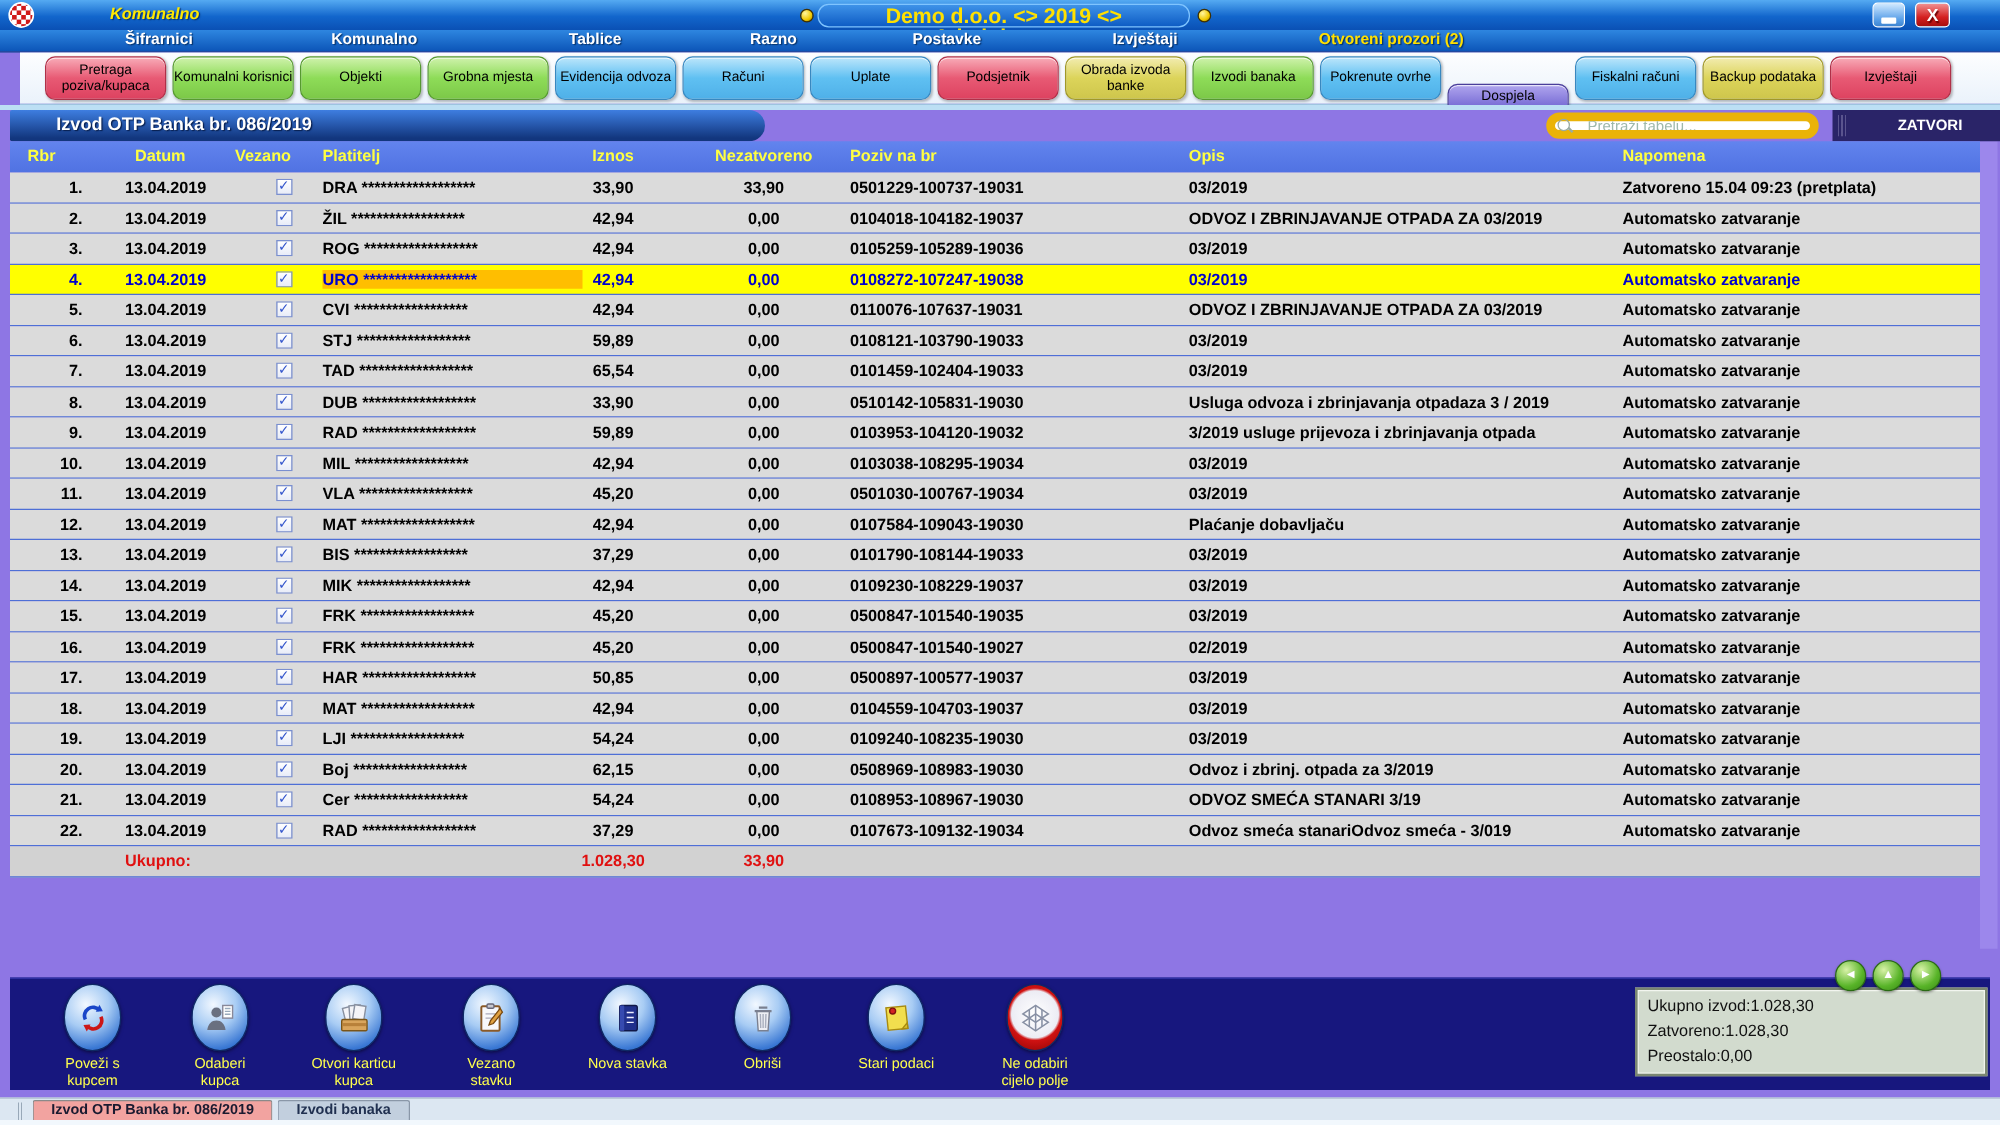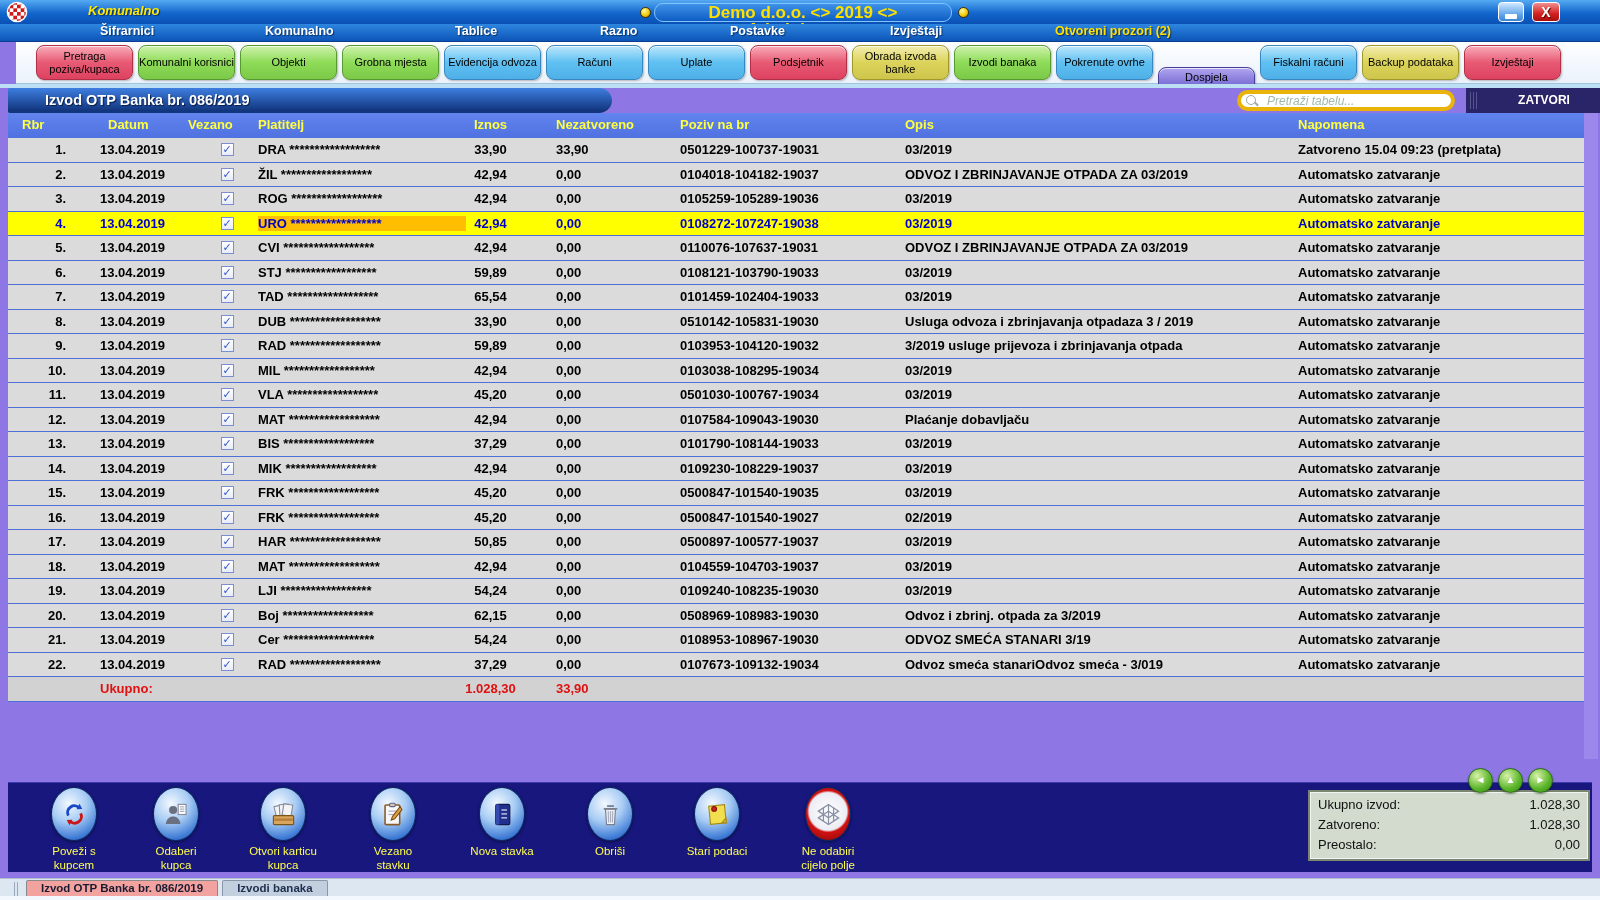--- a/index.html
+++ b/index.html
@@ -48,22 +48,22 @@
   
   #main{position:absolute;left:0;top:88px;width:1600px;height:812px;background:#8E76E4;}
   #scrollstrip{position:absolute;left:1584px;top:25px;width:14px;height:646px;background:#9C87EC;}
   .win-tab{position:absolute;left:8px;top:0;width:592px;height:25px;
     background:linear-gradient(180deg,#3E7EE0,#12367E 90%);
     border-radius:2px 14px 16px 2px;color:#FFFFFF;font-weight:bold;font-size:14.5px;
     line-height:25px;padding-left:37px;box-sizing:border-box;text-shadow:1px 1px 1px #061C4A;}
   .win-tab::after{content:"";position:absolute;right:-12px;top:0;width:26px;height:25px;
     background:linear-gradient(180deg,#3E7EE0,#12367E 90%);border-radius:0 90% 90% 0;}
   #search-wrap{position:absolute;left:1237px;top:2px;width:218px;height:21px;}
-  #search-input{width:100%;height:100%;border:4px solid #eab308;border-radius:11px;
-    box-sizing:border-box;padding:0 8px 0 26px;font-size:12px;font-family:inherit;color:#333;outline:none;font-style:italic;}
+  #search-input{width:100%;height:100%;border:7px solid #eab308;border-radius:11px;
+    box-sizing:border-box;padding:0 8px 0 26px;font-size:12px;font-family:inherit;color:#333;outline:none;}
   #search-input::placeholder{color:#9FB9AC;}
   #search-icon{position:absolute;left:9px;top:5px;width:8px;height:8px;border:1.5px solid #9AABA2;
     border-radius:50%;}
   #search-icon::after{content:"";position:absolute;left:7px;top:7px;width:5px;height:1.5px;
     background:#9AABA2;transform:rotate(45deg);}
   #close-block{position:absolute;left:1466px;top:0;width:156px;height:25px;background:#2A2468;
     color:#FFFFFF;font-weight:bold;font-size:12px;text-align:center;line-height:25px;cursor:default;}
   #close-block::before{content:"";position:absolute;left:4px;top:4px;width:8px;height:17px;
     background:repeating-linear-gradient(90deg,#5A548E 0 1px,transparent 1px 3px);}
   
@@ -73,23 +73,23 @@
   .trow{position:relative;height:24.5px;background:#DBDBDB;border-bottom:1px solid #4E6FD6;
     box-sizing:border-box;font-weight:bold;font-size:13px;color:#000;}
   .trow span{position:absolute;top:4px;white-space:nowrap;overflow:hidden;}
   .trow.sel{background:#FFFF00;color:#0000CC;}
   .trow.sel .cell-selected{background:#FFBE00;}
   .c-rbr{left:8px;width:50px;text-align:right;}
   .c-datum{left:92px;width:90px;}
   .c-vezano{left:206px;width:26px;top:5px !important;}
   .c-platitelj{left:250px;width:208px;top:4px;}
   .c-iznos{left:430px;width:105px;text-align:center;}
-  .c-nezatvoreno{left:548px;width:110px;text-align:left;}
+  .c-nezatvoreno{left:548px;width:110px;text-align:center;}
   .c-poziv{left:672px;width:218px;}
-  .c-opis{left:897px;width:388px;}
+  .c-opis{left:943px;width:388px;}
   .c-napomena{left:1290px;width:282px;}
   .thead .c-rbr{left:14px;width:50px;text-align:left;}
   .thead .c-datum{left:100px;}
   .thead .c-vezano{left:180px;width:70px;top:4px !important;}
   .checkbox{width:13px;height:13px;margin:0 auto;background:linear-gradient(180deg,#FFF,#E8ECF8);
     border:1px solid #7A8FD0;box-sizing:border-box;text-align:center;cursor:default;}
   .checkbox::after{content:"✓";display:block;font-size:11px;line-height:10px;color:#3355CC;font-weight:bold;}
   .trow-total{position:relative;height:25px;background:#D2D2D2;border-bottom:1px solid #4E6FD6;
     box-sizing:border-box;font-weight:bold;font-size:13px;color:#E01010;}
   .trow-total span{position:absolute;top:4px;}
@@ -105,21 +105,21 @@
   .action svg{width:27px;height:27px;}
   .action .albl{margin-top:3px;color:#FFFF4D;font-size:11.5px;line-height:1.25;white-space:pre-line;}
   .navarrow{position:absolute;top:680px;width:23px;height:23px;border-radius:50%;
     background:radial-gradient(circle at 35% 30%,#D8F2A8,#58B428 60%,#3A8818);
     border:1px solid #2A6A14;color:#FFF;font-size:10px;font-weight:bold;text-align:center;
     line-height:22px;cursor:default;box-shadow:0 1px 2px rgba(0,0,0,.4);}
   
   #summary{position:absolute;left:1308px;top:702px;width:282px;height:71px;background:#D2DBCE;
     border:2px solid #7A8672;box-shadow:inset 0 0 0 1px #F2F5EF;box-sizing:border-box;
     padding:3px 8px;}
-  .sumrow{display:flex;justify-content:space-between;font-size:13px;color:#101010;line-height:20px;gap:24px;}
+  .sumrow{display:flex;font-size:13px;color:#101010;line-height:20px;}
   
   #tabbar{position:absolute;left:0;top:790px;width:1600px;height:18px;background:#DCE7F2;
     border-top:1px solid #B0C0D0;display:flex;align-items:flex-end;padding-left:14px;gap:4px;
     box-sizing:border-box;}
   #tabbar::before{content:"";width:4px;height:14px;margin-right:4px;
     background:repeating-linear-gradient(90deg,#98A8B8 0 1px,transparent 1px 3px);}
   .btab{height:16px;line-height:15px;padding:0 14px;font-size:11.5px;font-weight:bold;
     border:1px solid #8A8A8A;border-bottom:none;border-radius:2px 2px 0 0;box-sizing:border-box;cursor:default;}
   .btab.active{background:#F2A3A0;color:#1A1A30;}
   .btab.inactive{background:#C2CFDE;color:#203050;border-color:#8A97A8;}

